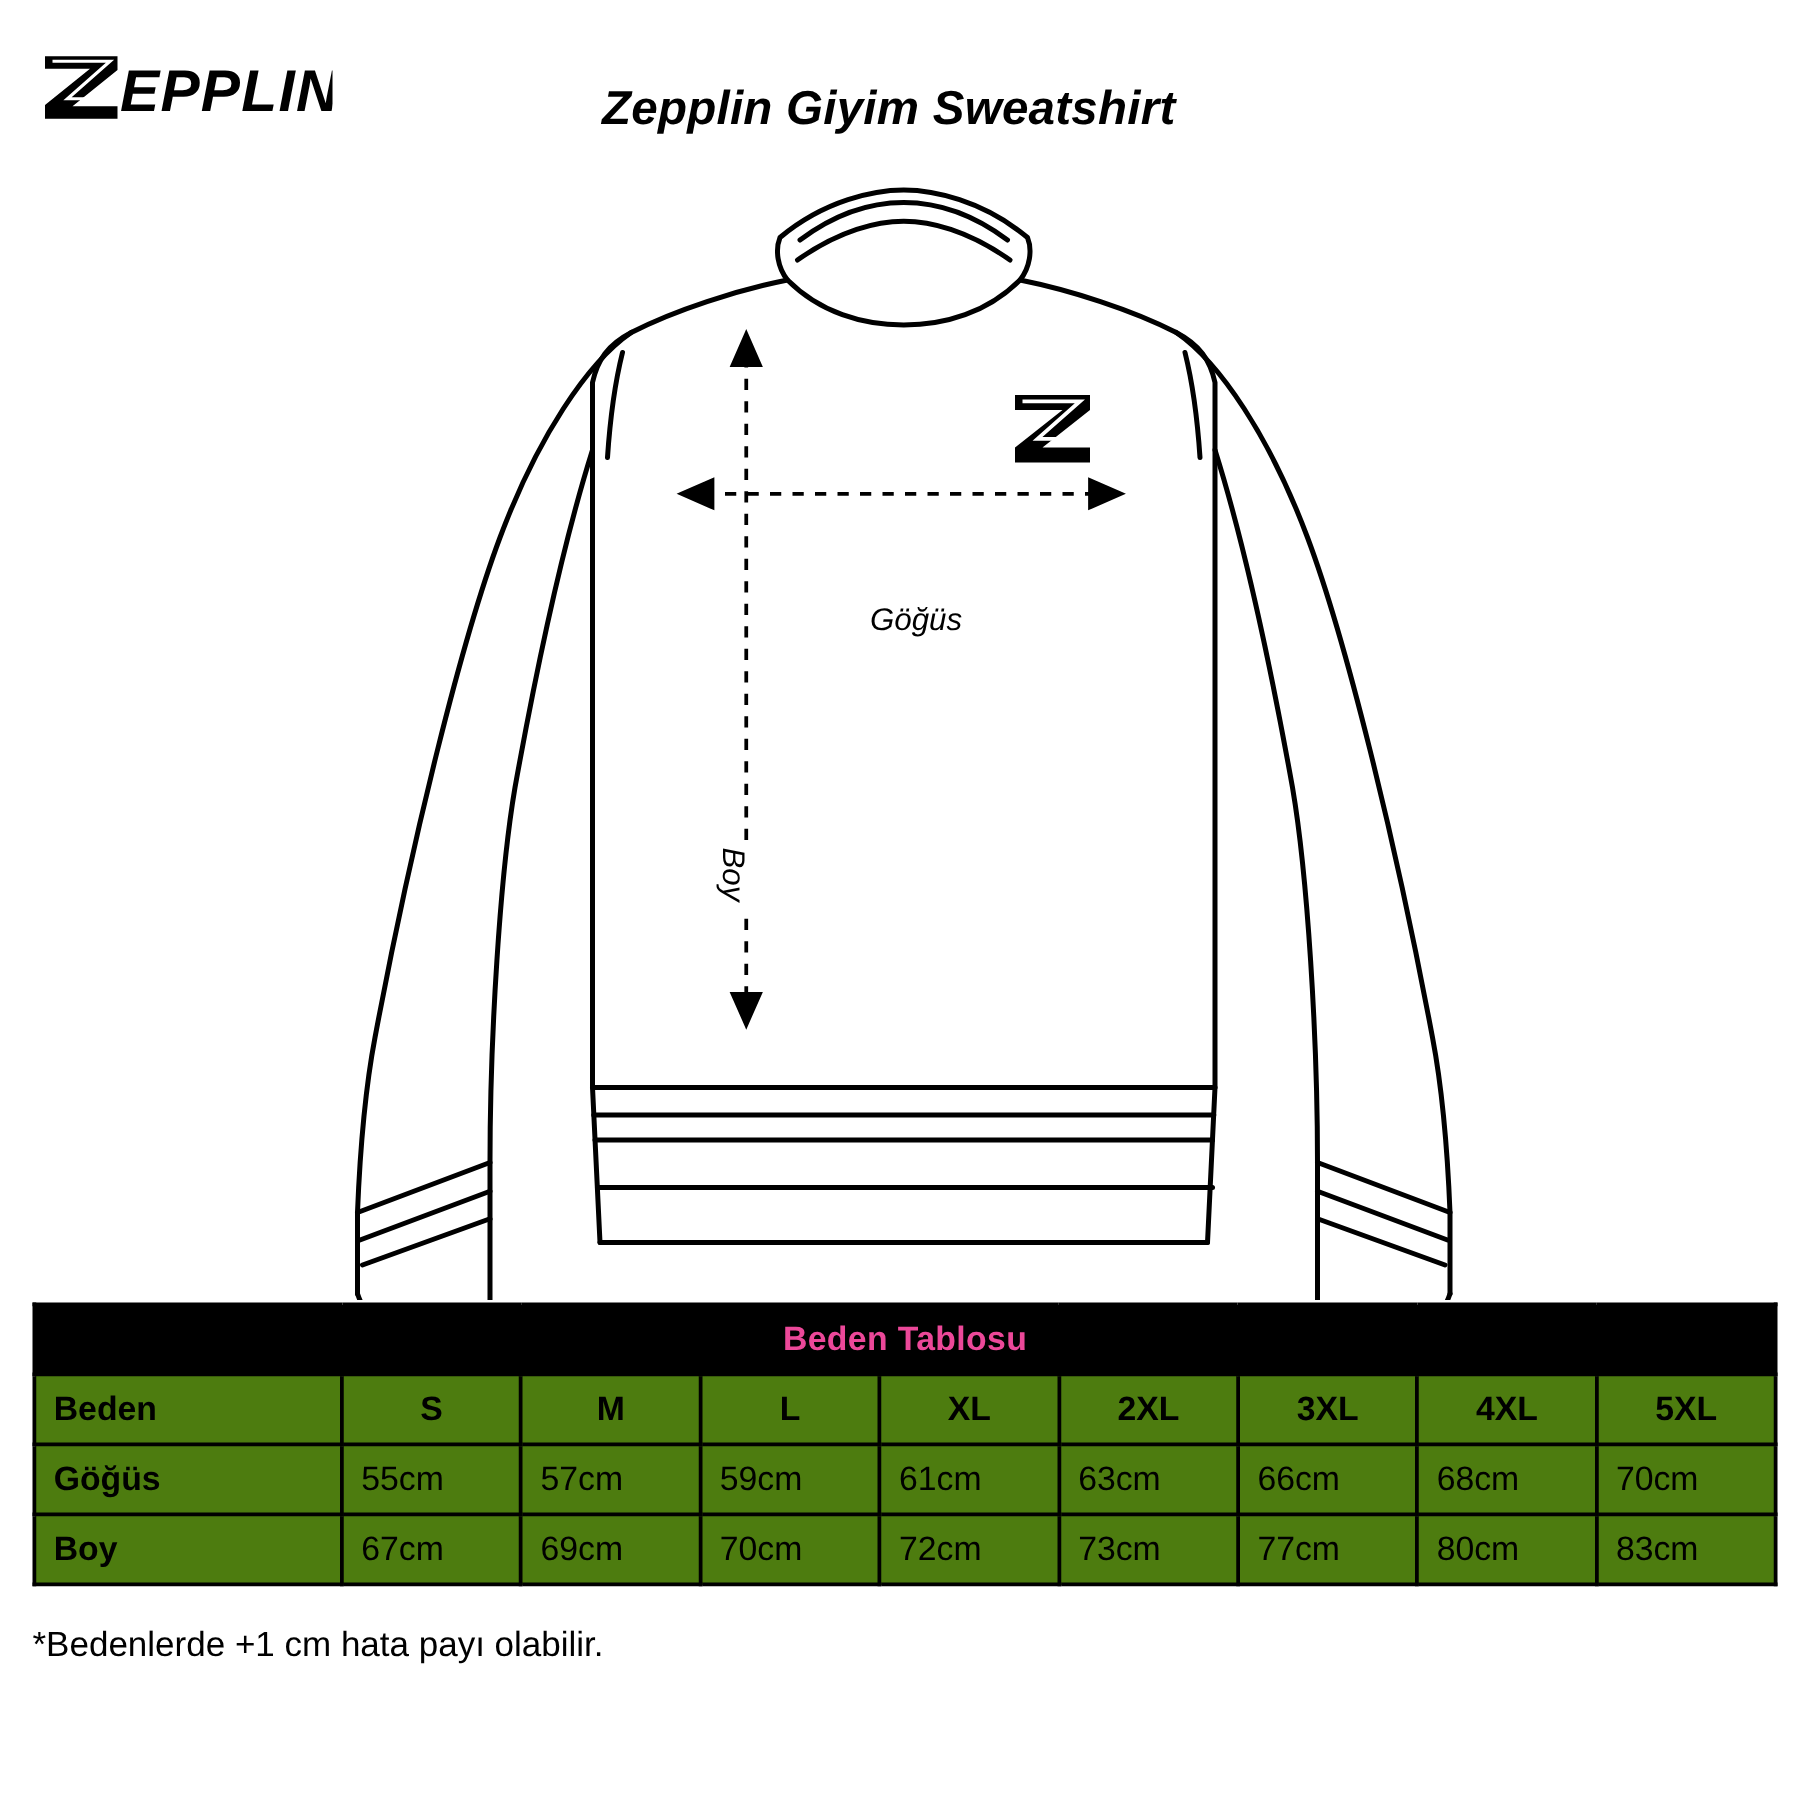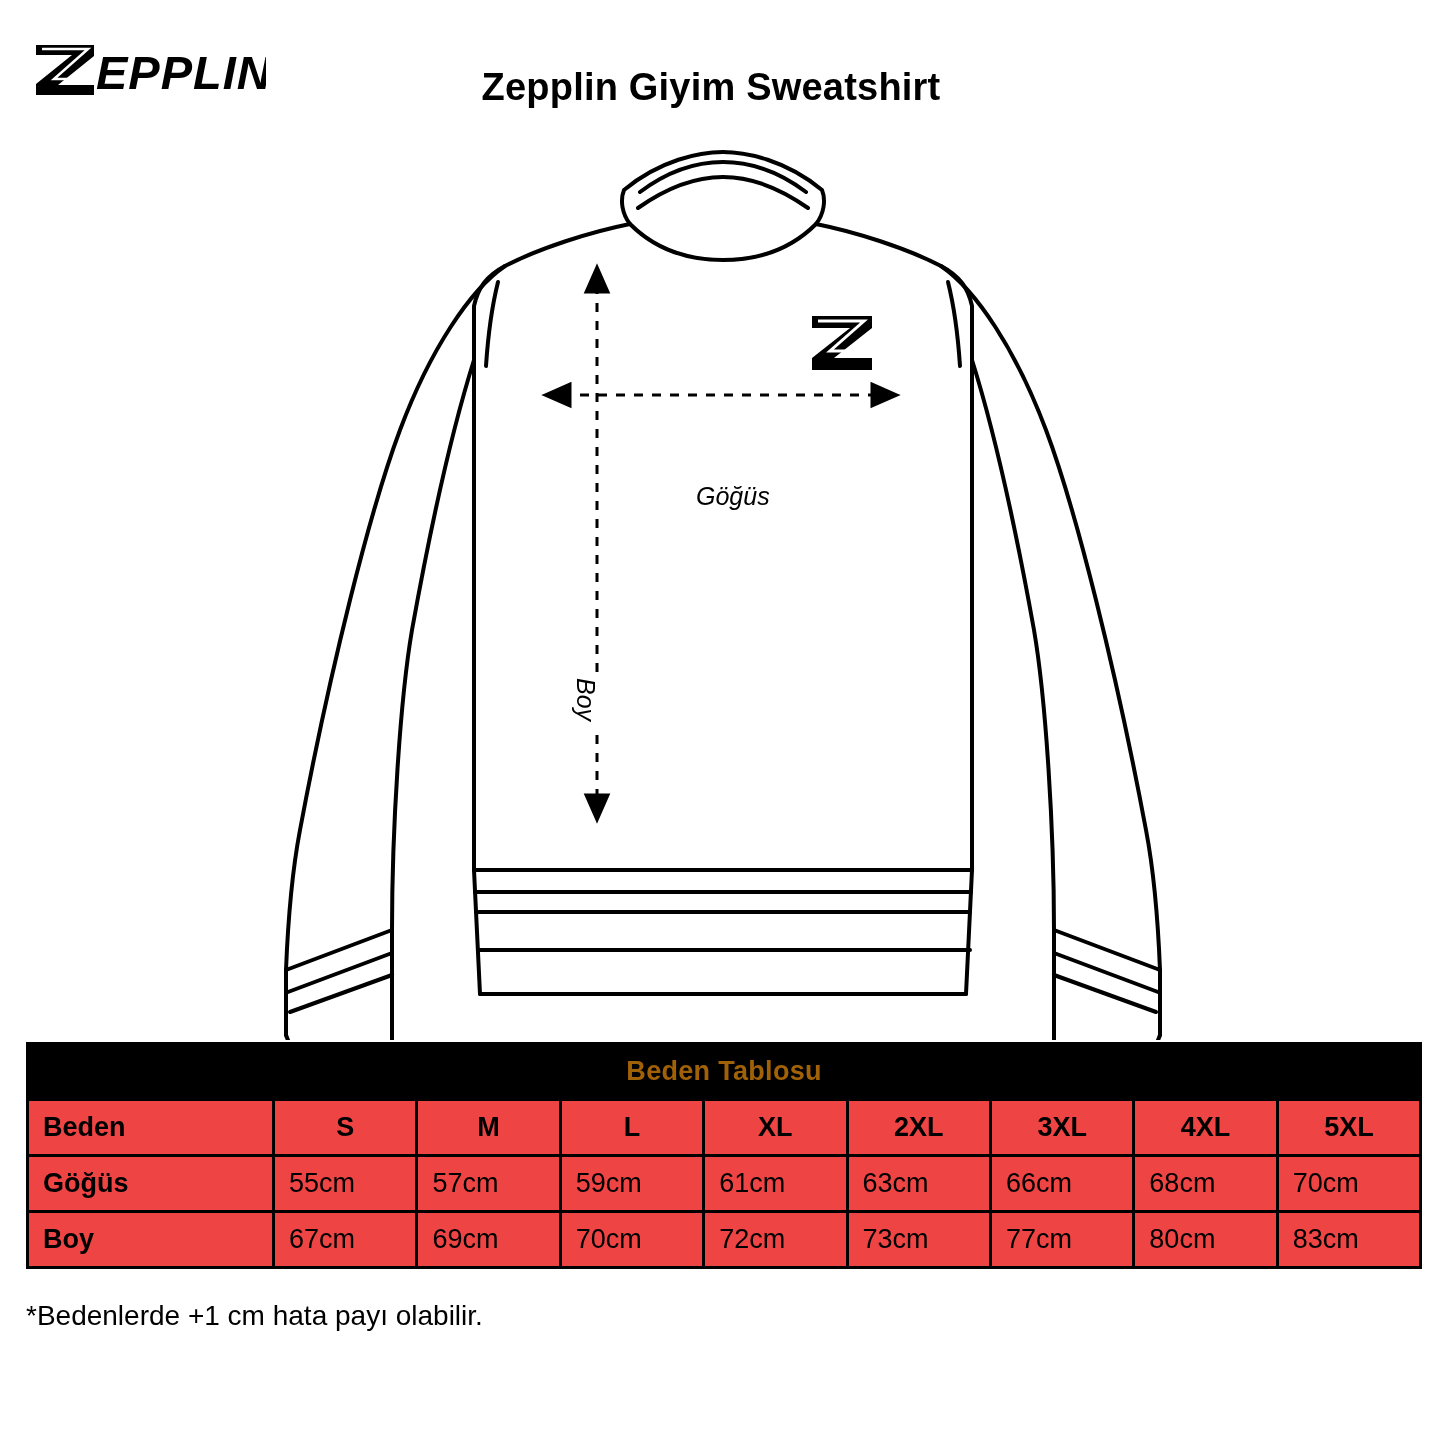--- a/index.html
+++ b/index.html
@@ -35,20 +35,21 @@
   }
   .brand-logo svg { display: block; }
 
   .doc-title {
     position: absolute;
     left: 0;
     top: 66px;
     width: 1422px;
     text-align: center;
     font-size: 38px;
+    font-style: italic;
     letter-spacing: 0.2px;
   }
   .doc-title .t-light { font-weight: 600; }
   .doc-title .t-bold { font-weight: 800; }
 
   
   .illustration {
     position: absolute;
     top: 130px;
     left: 0;
@@ -90,25 +91,25 @@
     table-layout: fixed;
   }
   table.size-table th,
   table.size-table td {
     border: 3px solid #000000;
     height: 53px;
     padding: 0 14px;
     font-size: 27px;
     text-align: left;
     vertical-align: middle;
-    background: #ef4444;
+    background: #4d7c0f;
   }
   .tbl-title {
     background: #000000 !important;
-    color: #a16207;
+    color: #ec4899;
     text-align: center !important;
     font-size: 33px;
     font-weight: 700;
     height: 58px;
     letter-spacing: 0.3px;
   }
   .hdr-row th {
     font-weight: 700;
     font-size: 29px;
   }

